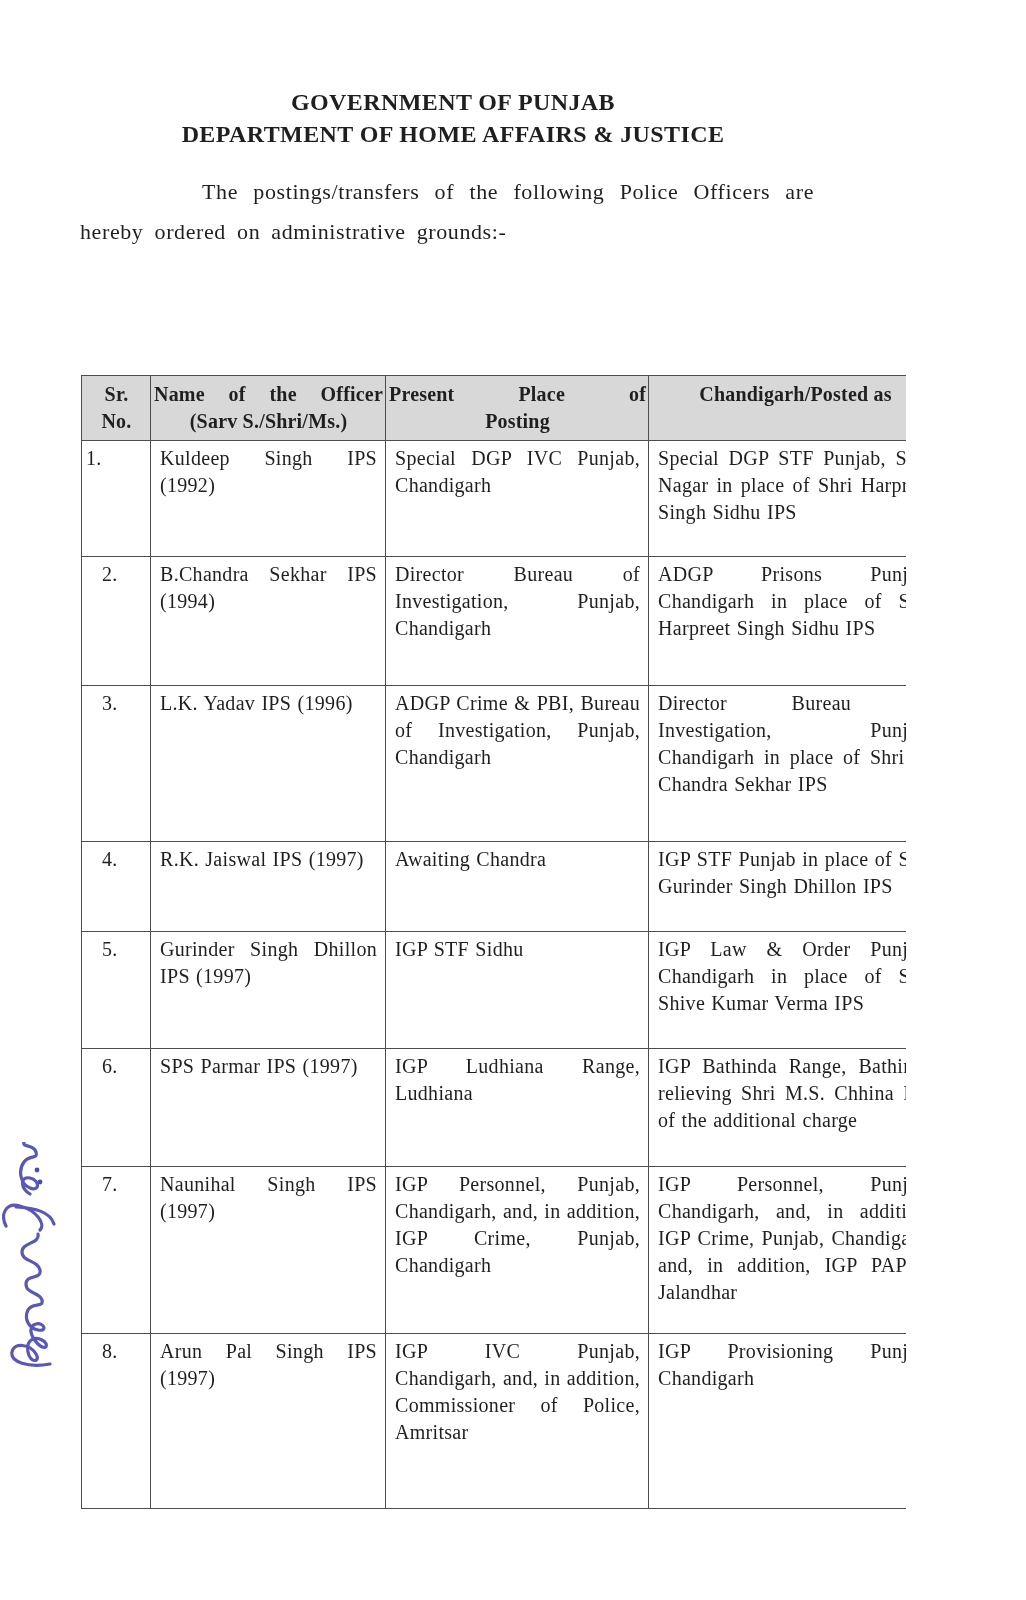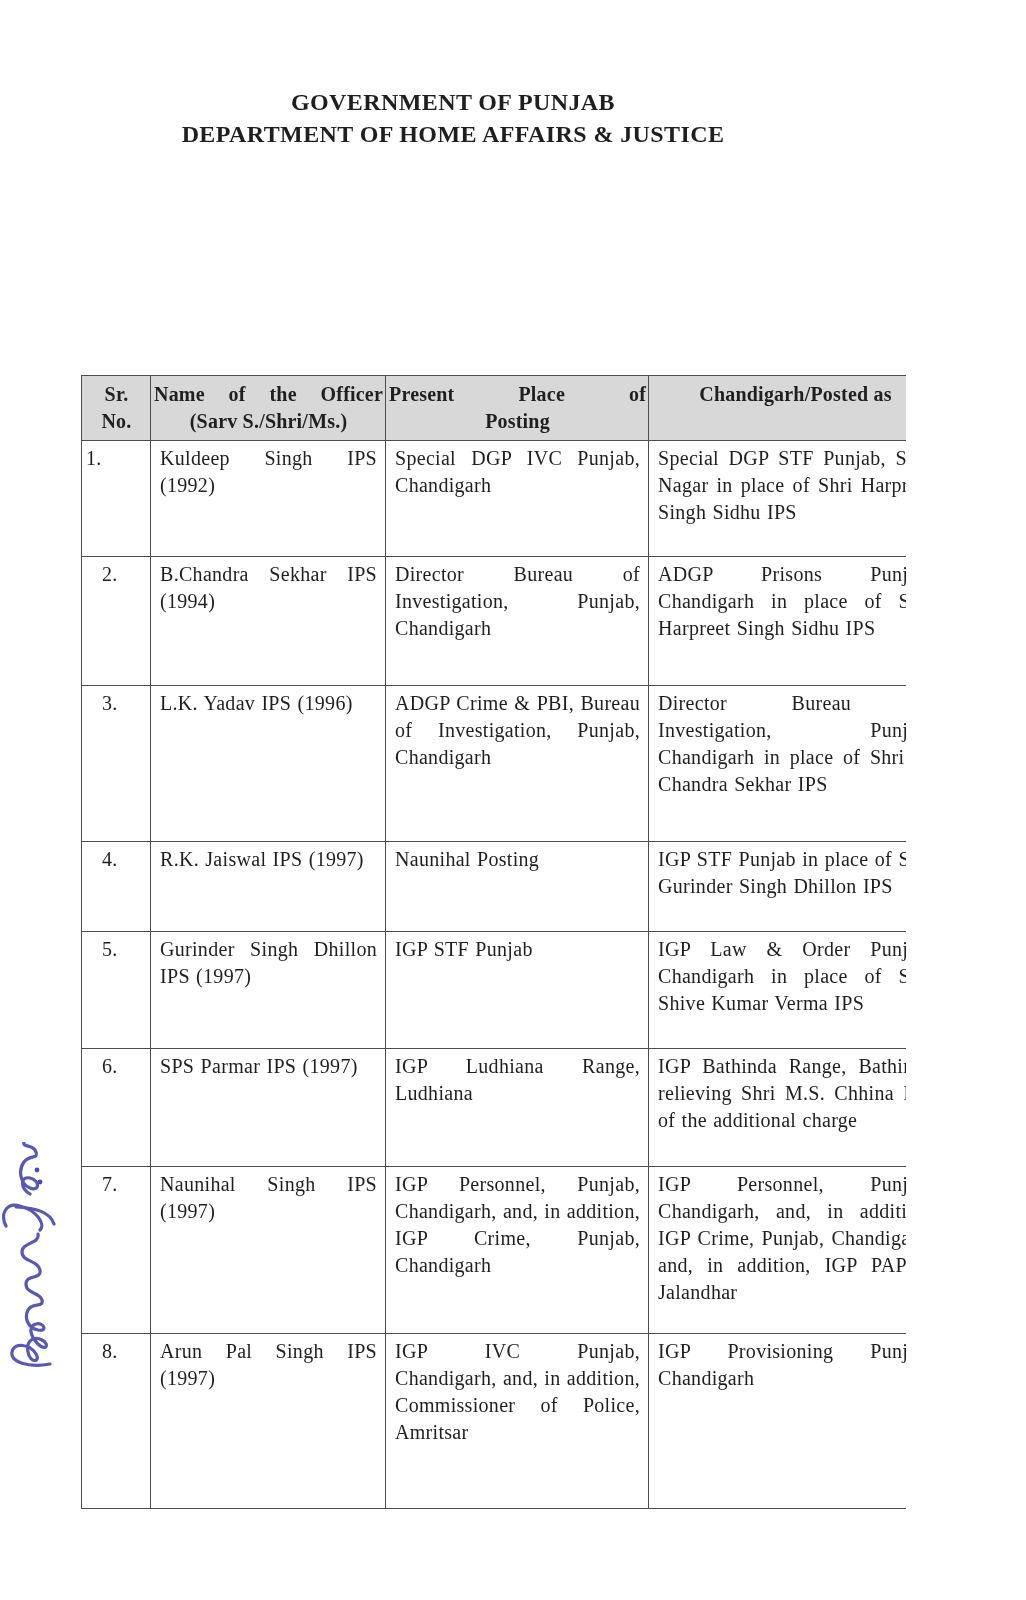--- a/index.html
+++ b/index.html
@@ -99,20 +99,21 @@
 <body>
 
 <div class="page">
 
   <div class="doc-header">
     <div>GOVERNMENT OF PUNJAB</div>
     <div>DEPARTMENT OF HOME AFFAIRS &amp; JUSTICE</div>
   </div>
 
 
+  <p class="intro">The postings/transfers of the following Police Officers are hereby ordered on administrative grounds:-</p>
 
   <table class="postings">
     <colgroup>
       <col style="width:69px">
       <col style="width:235px">
       <col style="width:263px">
       <col style="width:293px">
     </colgroup>
     <thead>
       <tr>
@@ -148,27 +149,27 @@
       </tr>
       <tr>
         <td class="sr">3.</td>
         <td>L.K. Yadav IPS (1996)</td>
         <td>ADGP Crime &amp; PBI, Bureau of Investigation, Punjab, Chandigarh</td>
         <td>Director Bureau of Investigation, Punjab, Chandigarh in place of Shri B. Chandra Sekhar IPS</td>
       </tr>
       <tr>
         <td class="sr">4.</td>
         <td>R.K. Jaiswal IPS (1997)</td>
-        <td>Naunihal Posting</td>
+        <td>Awaiting Chandra</td>
         <td>IGP STF Punjab in place of Shri Gurinder Singh Dhillon IPS</td>
       </tr>
       <tr>
         <td class="sr">5.</td>
         <td>Gurinder Singh Dhillon IPS (1997)</td>
-        <td>IGP STF Punjab</td>
+        <td>IGP STF Sidhu</td>
         <td>IGP Law &amp; Order Punjab, Chandigarh in place of Shri Shive Kumar Verma IPS</td>
       </tr>
       <tr>
         <td class="sr">6.</td>
         <td>SPS Parmar IPS (1997)</td>
         <td>IGP Ludhiana Range, Ludhiana</td>
         <td>IGP Bathinda Range, Bathinda relieving Shri M.S. Chhina IPS of the additional charge</td>
       </tr>
       <tr>
         <td class="sr">7.</td>

